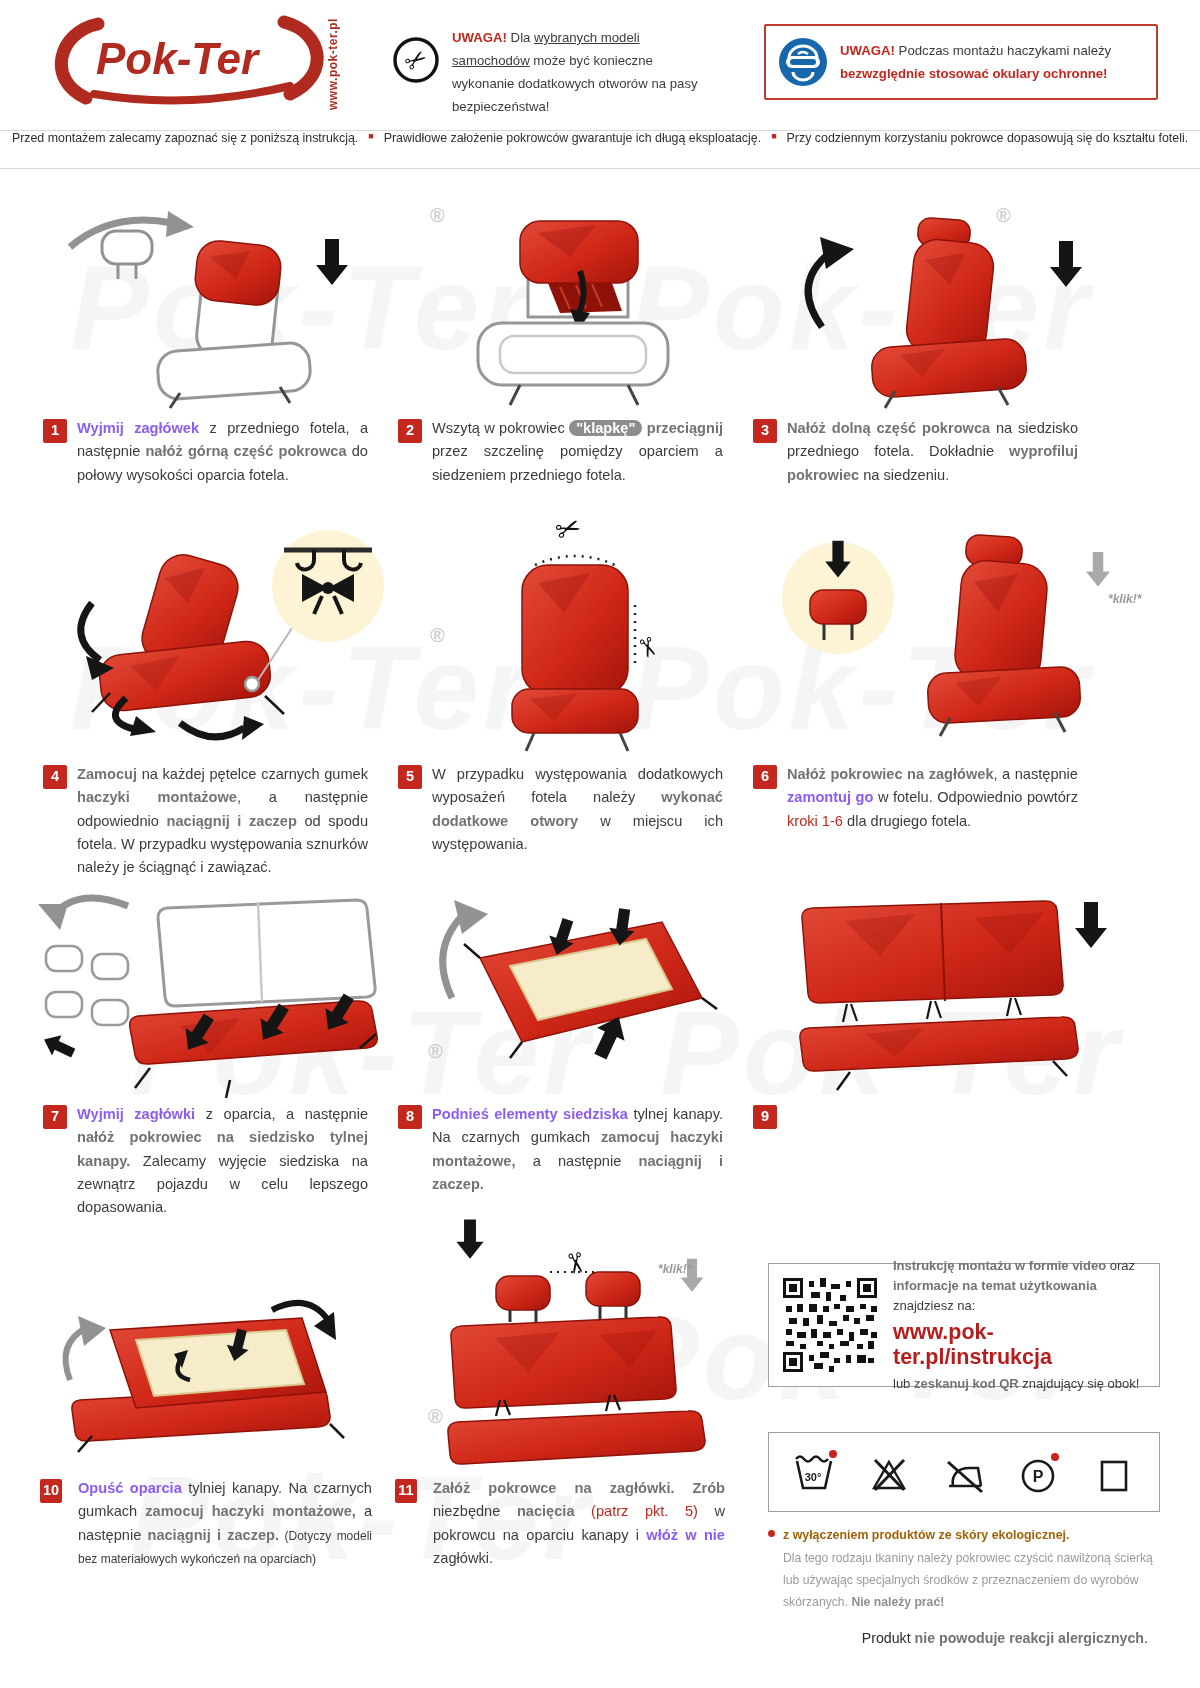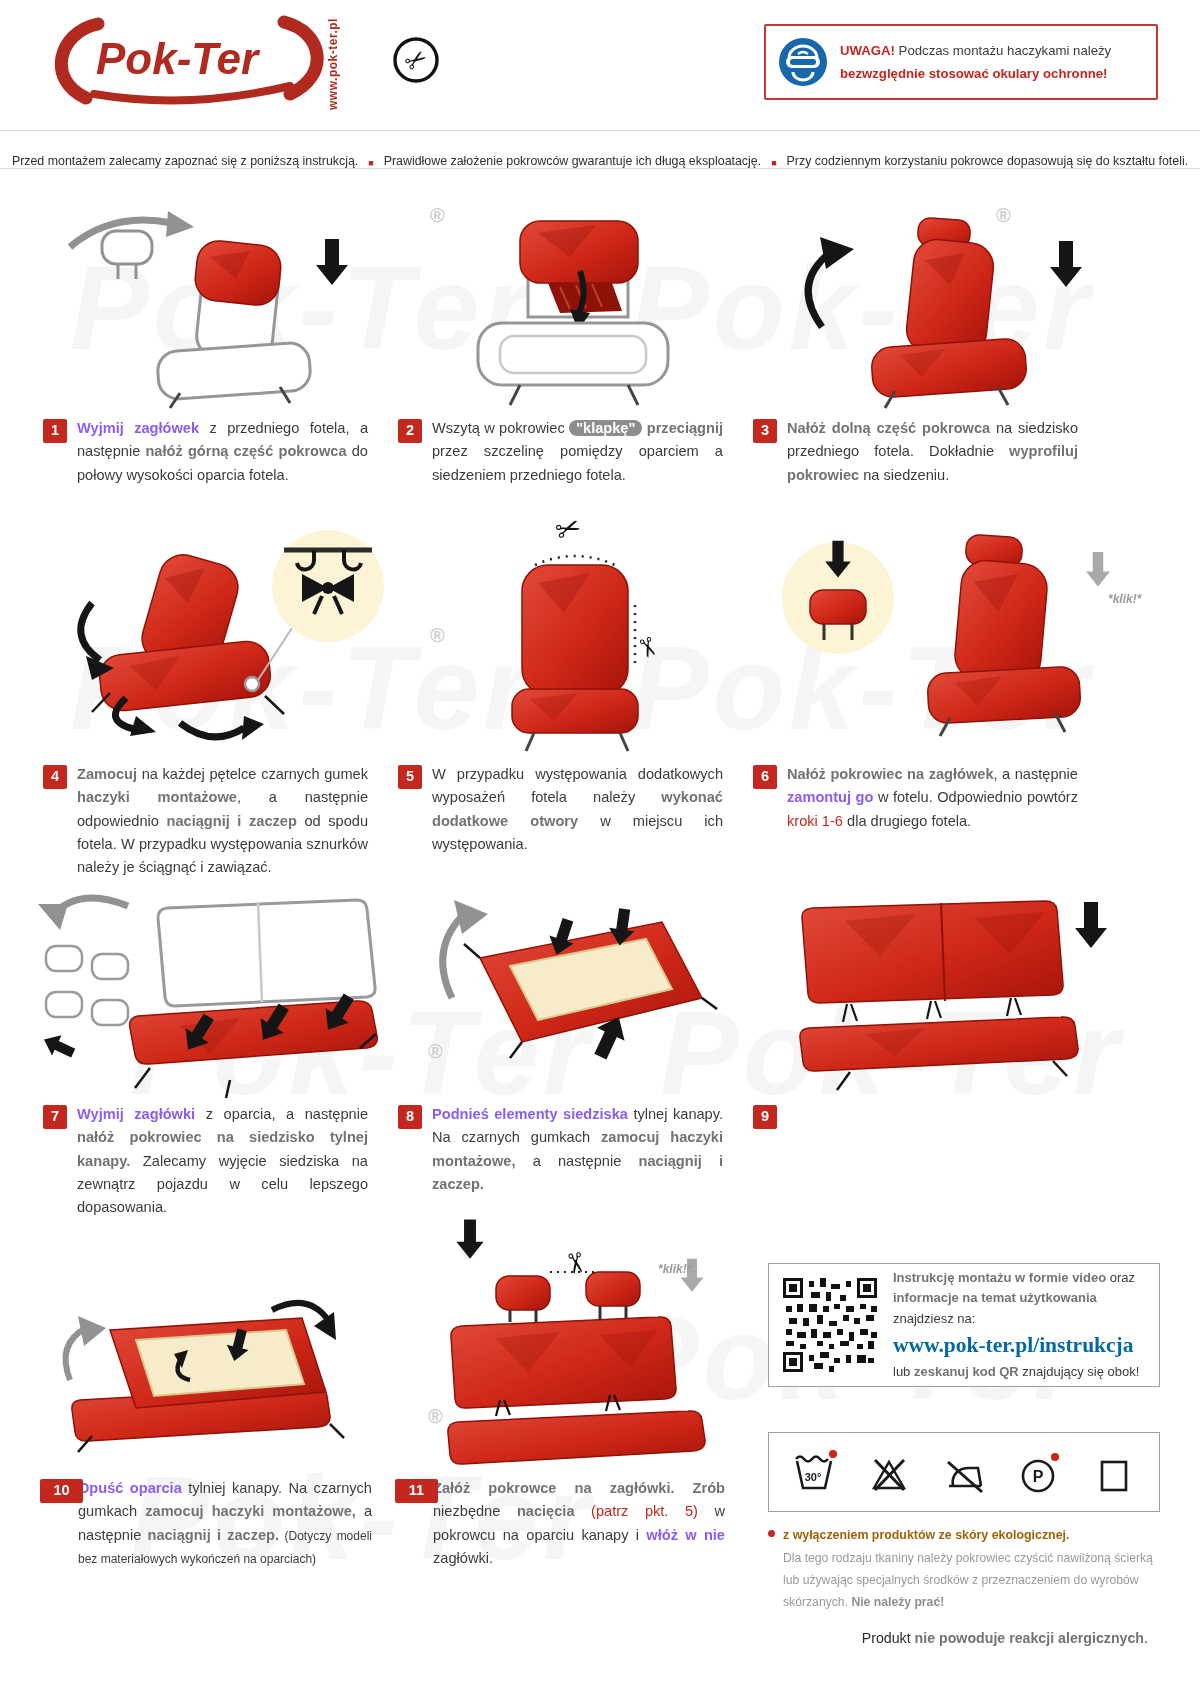--- a/index.html
+++ b/index.html
@@ -15,38 +15,38 @@
   .seg-u{text-decoration:underline;}
   .seg-bg{font-weight:700;color:#8f8f8f;}
   .seg-badge{background:#8d8d8d;color:#fff;font-weight:700;padding:0 7px;border-radius:8px;white-space:nowrap;}
   .seg-small{font-size:12px;}
   
   .vurl{writing-mode:vertical-rl;transform:rotate(180deg);font-size:12px;font-weight:700;color:#b02a1f;letter-spacing:.5px;}
   .warnbox{border:2px solid #c23b2e;border-radius:2px;display:flex;align-items:center;gap:12px;padding:8px 12px;box-sizing:border-box;}
   .warn-text{font-size:13.2px;line-height:1.75;color:#3c3c3c;}
   
   .strip{border-top:1px solid #d9d9d9;border-bottom:1px solid #d9d9d9;width:1200px;height:37px;
-         display:flex;align-items:flex-end;justify-content:center;font-size:12.4px;color:#2e2e2e;gap:10px;}
+         display:flex;align-items:flex-start;justify-content:center;font-size:12.4px;color:#2e2e2e;gap:10px;}
   .nbul{color:#c3271e;font-size:9px;}
   .intro{width:1200px;text-align:center;font-size:13.1px;font-weight:700;color:#c3271e;}
   
   .step{line-height:1.6;font-size:14.6px;}
   .badge{position:absolute;left:0;top:2px;background:#c3271e;color:#fff;font-weight:700;font-size:14.5px;
          width:24px;height:24px;display:flex;align-items:center;justify-content:center;border-radius:2px;}
-  .badge.wide{width:43px;}
+  .badge.wide{width:22px;}
   .stxt{margin-left:34px;text-align:justify;}
   .step10 .stxt{margin-left:38px;}
   
   .wm{font-size:118px;font-weight:900;font-style:italic;color:rgba(60,60,60,0.05);white-space:nowrap;pointer-events:none;letter-spacing:4px;}
   .reg{color:#cdcdcd;font-size:20px;font-weight:700;}
   .klik{color:#9a9a9a;font-style:italic;font-weight:700;font-size:12px;}
   
   .gbox{border:1.5px solid #9f9f9f;box-sizing:border-box;background:#fff;}
   .qrline{font-size:13px;line-height:1.55;color:#3c3c3c;}
-  .qrurl{font-size:21.5px;font-weight:800;color:#0369a1;margin:4px 0;font-family:Liberation Serif, serif;}
+  .qrurl{font-size:21.5px;font-weight:800;color:#b91c1c;margin:4px 0;}
   .careicons{display:flex;align-items:center;justify-content:space-around;height:100%;padding:0 8px;}
   .econote{font-size:12.4px;line-height:1.55;}
   .ecobody{color:#9a9a9a;font-size:12.2px;line-height:1.78;margin-top:3px;}
   .dotred{display:inline-block;width:7px;height:7px;border-radius:50%;background:#c3271e;margin-right:8px;vertical-align:2px;}
   .allergy{font-size:14.2px;color:#2b2b2b;text-align:right;margin-top:32px;}
 </style>
 </head>
 <body>
 
 <div id="page">
@@ -68,20 +68,21 @@
     <path d="M56,80 q95,16 196,-8" stroke="#b02a1f" stroke-width="8" fill="none" stroke-linecap="round"></path>
     <text x="58" y="60" font-size="44" font-weight="900" font-style="italic" fill="#b02a1f">Pok-Ter</text>
   </svg>
   <div class="abs vurl" style="left:326px;top:14px;height:96px">www.pok-ter.pl</div>
 
   <div class="abs" style="left:392px;top:26px;width:320px;display:flex;gap:12px">
     <svg width="48" height="48" viewBox="0 0 48 48" style="flex:0 0 auto;margin-top:10px">
       <circle cx="24" cy="24" r="21" fill="#fff" stroke="#111" stroke-width="3.4"></circle>
       <text x="24" y="33" font-size="26" text-anchor="middle" fill="#111" transform="rotate(-35 24 24)">✂</text>
     </svg>
+    <div class="warn-text" style="width:256px"><span class="seg-rb">UWAGA!</span><span class="seg-n"> Dla </span><span class="seg-u">wybranych modeli samochodów</span><span class="seg-n"> może być konieczne wykonanie dodatkowych otworów na pasy bezpieczeństwa!</span></div>
   </div>
 
   <div class="abs warnbox" style="left:764px;top:24px;width:394px;height:76px">
     <svg width="50" height="50" viewBox="0 0 50 50" style="flex:0 0 auto">
       <circle cx="25" cy="25" r="24" fill="#1667ac"></circle>
       <path d="M11,21 a14,12 0 0 1 28,0" stroke="#fff" stroke-width="3" fill="none"></path>
       <path d="M15,35 a10,8 0 0 0 20,0" stroke="#fff" stroke-width="3" fill="none"></path>
       <rect x="8" y="19" width="34" height="12" rx="6" fill="#fff"></rect>
       <rect x="12" y="22" width="26" height="6" rx="3" fill="#1667ac"></rect>
       <path d="M20,17 q5,-4 10,0" stroke="#fff" stroke-width="2.4" fill="none"></path>

